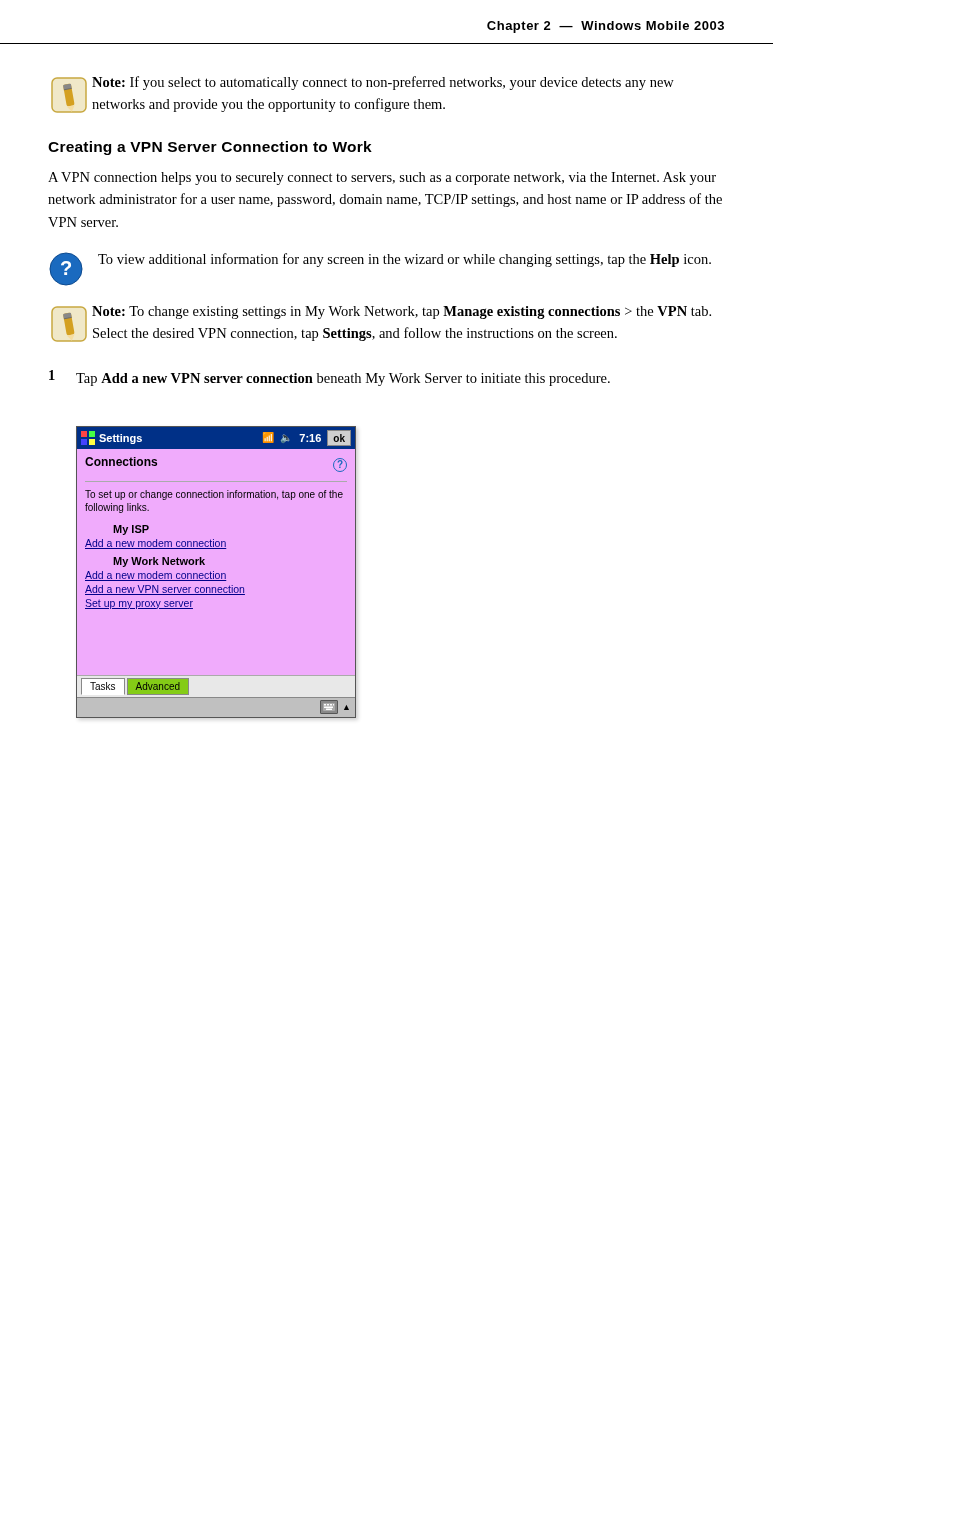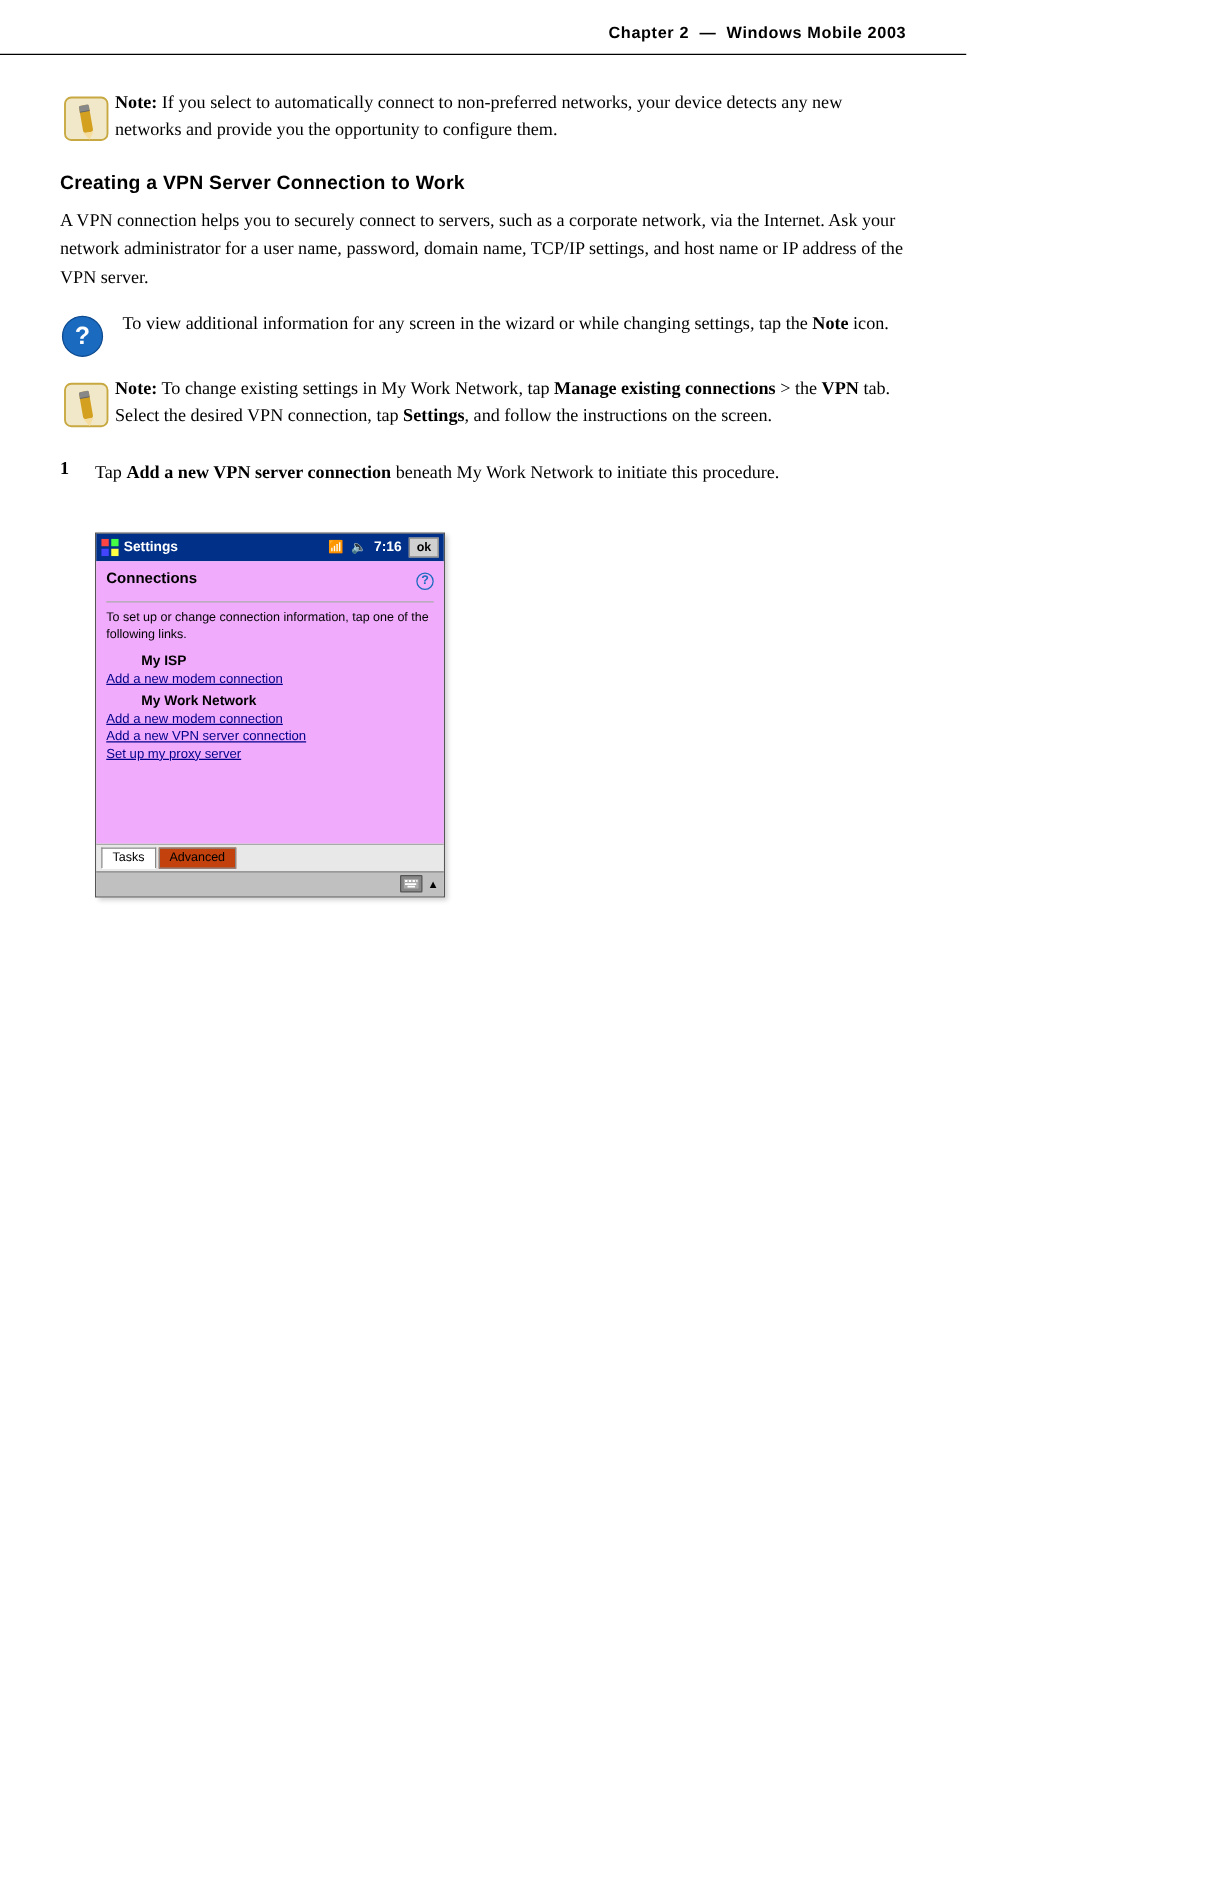--- a/index.html
+++ b/index.html
@@ -218,21 +218,21 @@
     
     .ss-tabbar {
       display: flex;
       align-items: center;
       border-top: 1px solid #aaa;
       background: #e8e8e8;
       padding: 2px 4px 2px 4px;
       gap: 2px;
     }
     .ss-tab {
-      background: #c2410c;
+      background: #84cc16;
       border: 1px solid #888;
       font-size: 10px;
       padding: 2px 8px;
       cursor: pointer;
     }
     .ss-tab.active {
       background: #ffffff;
       border-bottom: 1px solid #ffffff;
     }
     
@@ -327,21 +327,21 @@
 
     
     <div class="info-box">
       <div class="info-icon">
         <svg class="question-icon-svg" viewBox="0 0 36 36" xmlns="http://www.w3.org/2000/svg">
           <circle cx="18" cy="18" r="16" fill="#1a6abf" stroke="#0d4a8f" stroke-width="1"></circle>
           <text x="18" y="24" text-anchor="middle" font-family="Arial" font-size="20" font-weight="bold" fill="#ffffff">?</text>
         </svg>
       </div>
       <p class="info-text">
-        <span>To view additional information for any screen in the wizard or while changing settings, tap the </span><strong>Note</strong><span> icon.</span>
+        <span>To view additional information for any screen in the wizard or while changing settings, tap the </span><strong>Help</strong><span> icon.</span>
       </p>
     </div>
 
     
     <div class="note-box">
       <div class="note-icon">
         <svg class="pencil-icon-svg" viewBox="0 0 42 42" xmlns="http://www.w3.org/2000/svg">
           <rect x="4" y="4" width="34" height="34" rx="5" ry="5" fill="#f0e8c8" stroke="#c8a840" stroke-width="1.5"></rect>
           <g transform="translate(9, 8)">
             <rect x="8" y="2" width="8" height="22" rx="2" fill="#d4a020" transform="rotate(-10, 12, 14)"></rect>
@@ -354,21 +354,21 @@
       <p class="note-text">
         <strong>Note:</strong>
         <span>To change existing settings in My Work Network, tap </span><strong>Manage existing connections</strong><span> &gt; the </span><strong>VPN</strong><span> tab. Select the desired VPN connection, tap </span><strong>Settings</strong><span>, and follow the instructions on the screen.</span>
       </p>
     </div>
 
     
     <div class="numbered-step">
       <span class="step-number">1</span>
       <p class="step-text">
-        <span>Tap </span><strong>Add a new VPN server connection</strong><span> beneath My Work Network to initiate this procedure.</span>
+        <span>Tap </span><strong>Add a new VPN server connection</strong><span> beneath My Work Server to initiate this procedure.</span>
       </p>
     </div>
 
     
     <div class="screenshot-container">
       <div class="screenshot">
 
         <div class="ss-titlebar">
           <div class="ss-titlebar-left">
             <svg width="14" height="14" viewBox="0 0 14 14">

